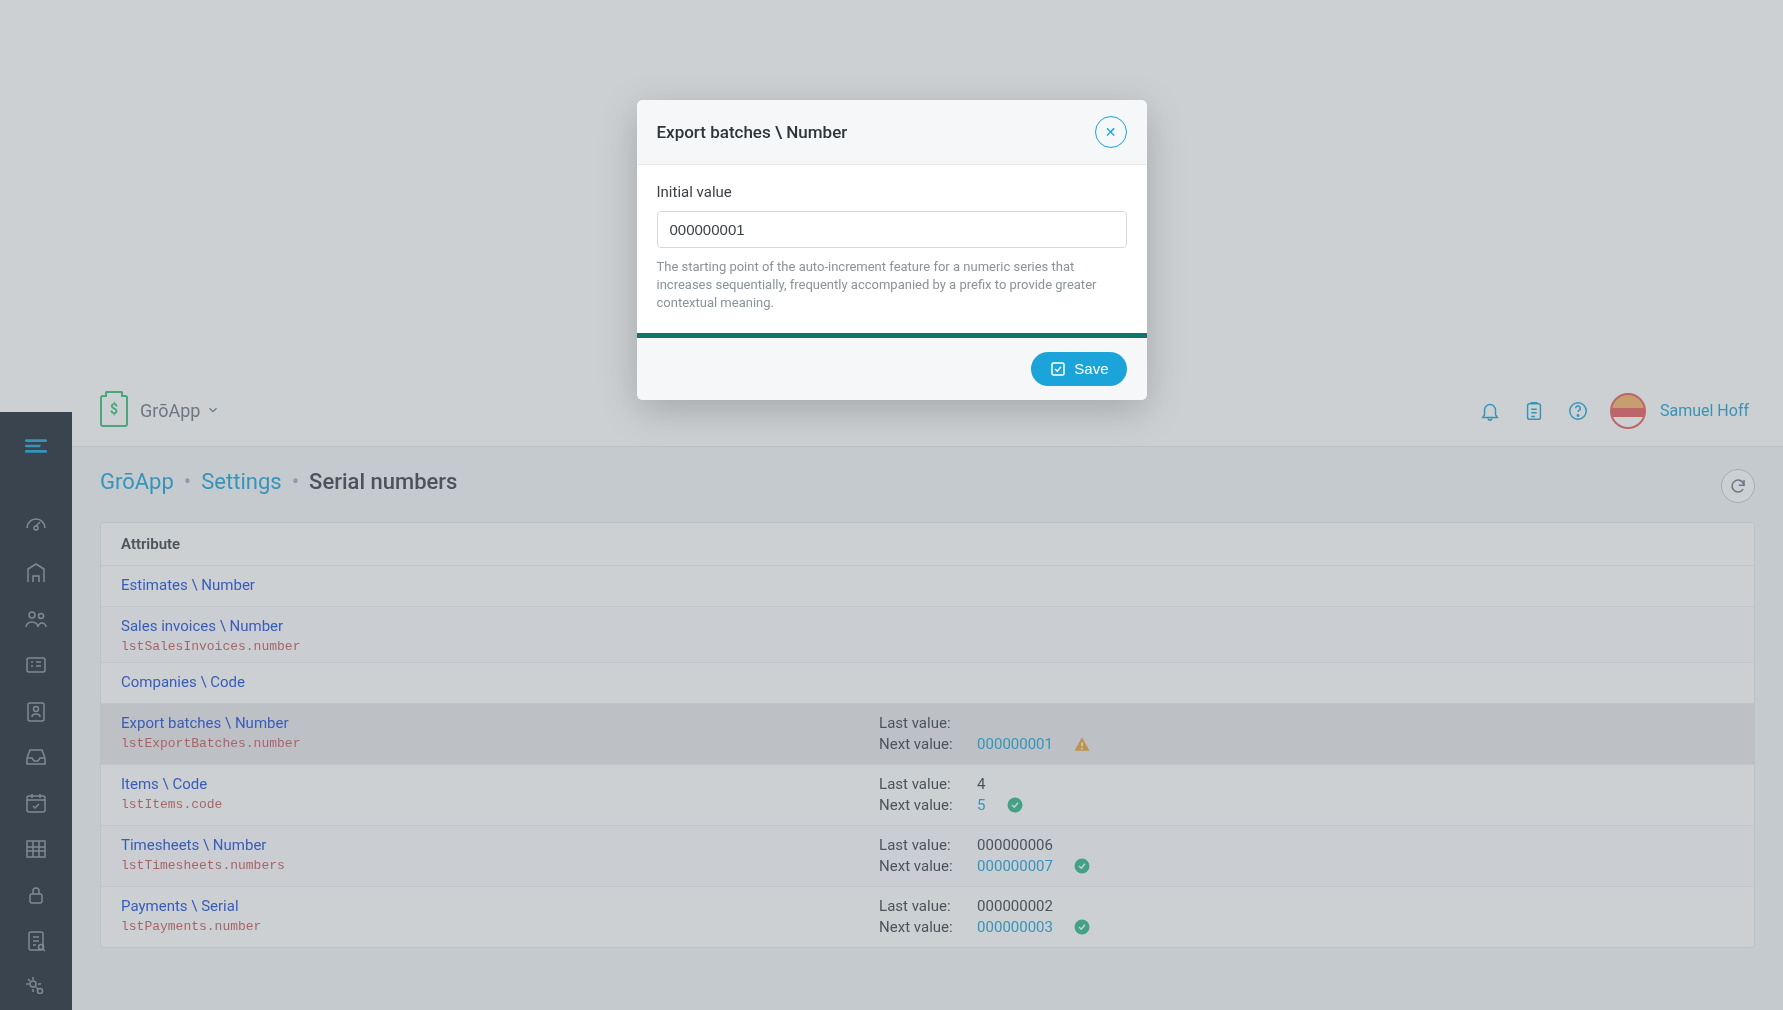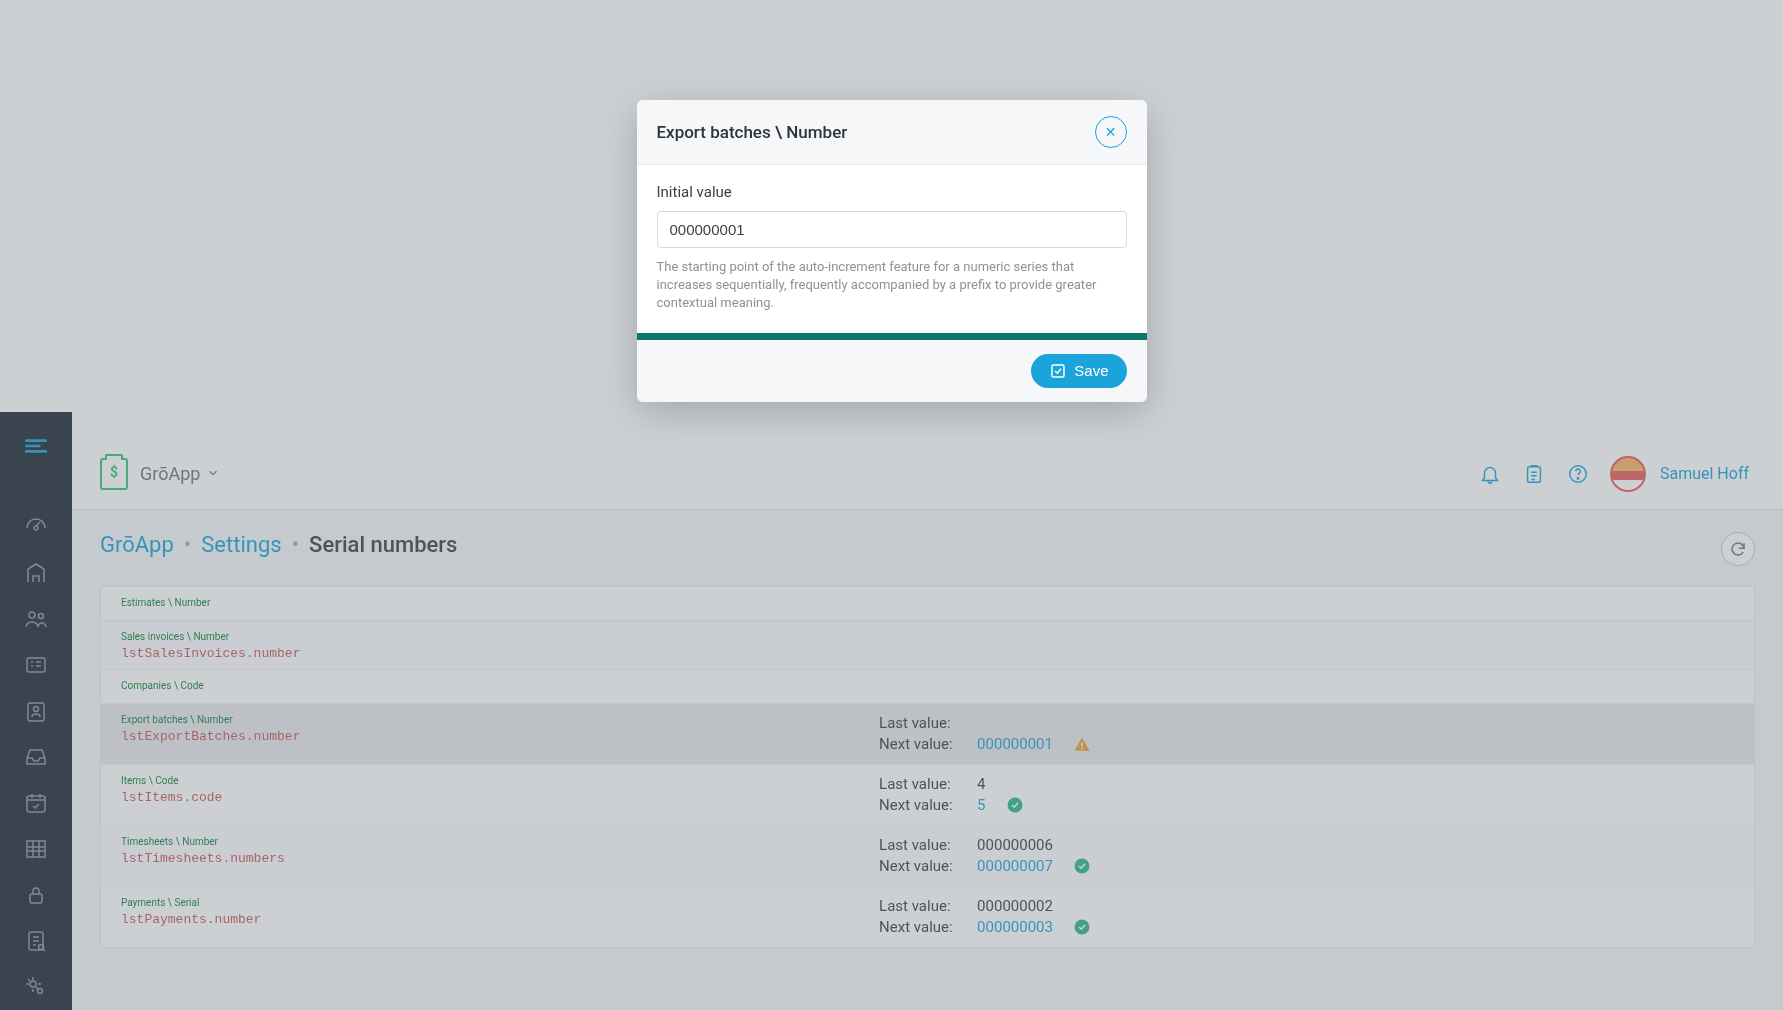--- a/index.html
+++ b/index.html
@@ -173,21 +173,21 @@
   }
   .row {
     display: flex;
     border-top: 1px solid #eef0f2;
     padding: 10px 20px 8px;
     cursor: pointer;
   }
   .row:nth-child(even){ background:#fcfcfd; }
   .row-left { flex: 0 0 47%; }
   .row-right { flex: 1; }
-  .attr-name { font-size: 10px; color: #15803d; margin-bottom: 4px;}
+  .attr-name { font-size: 15px; color: #1d4ed8; margin-bottom: 4px;}
   .attr-code {
     font-family: "SFMono-Regular", Consolas, "Liberation Mono", Menlo, monospace;
     font-size: 13px;
     color: #c75a5a;
   }
   .kv { display: flex; gap: 14px; font-size: 15px; margin-bottom: 3px;}
   .kv-label { width: 84px; color: #3b4148; text-align: left;}
   .kv-value { color: #3b4148; }
   .kv-value.link { color: #1aa4d9; }
   .status-icon { display:inline-flex; vertical-align:middle; margin-left:6px;}
@@ -241,21 +241,21 @@
   }
   .form-help {
     margin-top: 10px;
     font-size: 13px;
     color: #8a939b;
     line-height: 1.4;
   }
   .modal-footer {
     padding: 14px 20px;
     background: #f6f7f8;
-    border-top: 7px solid #0f766e;
+    border-top: 5px solid #0f766e;
     display:flex;
     justify-content:flex-end;
   }
   .btn-primary {
     background: #1aa4d9;
     color: #fff;
     border: none;
     border-radius: 20px;
     padding: 8px 18px;
     font-size: 15px;
@@ -401,20 +401,21 @@
         <span class="bc-current">Serial numbers</span>
       </div>
       <div class="refresh-btn">
         <svg viewBox="0 0 24 24">
             <path d="M20 11A8 8 0 1 0 19 16"></path>
             <path d="M20 4v7h-7"></path>
           </svg>
       </div>
 
       <div class="card">
+        <div class="card-header">Attribute</div>
         <div id="rows-container">
             <div class="row">
               <div class="row-left">
                 <div class="attr-name">Estimates \ Number</div>
               </div>
               <div class="row-right"></div>
             </div>
             <div class="row">
               <div class="row-left">
                 <div class="attr-name">Sales invoices \ Number</div>

